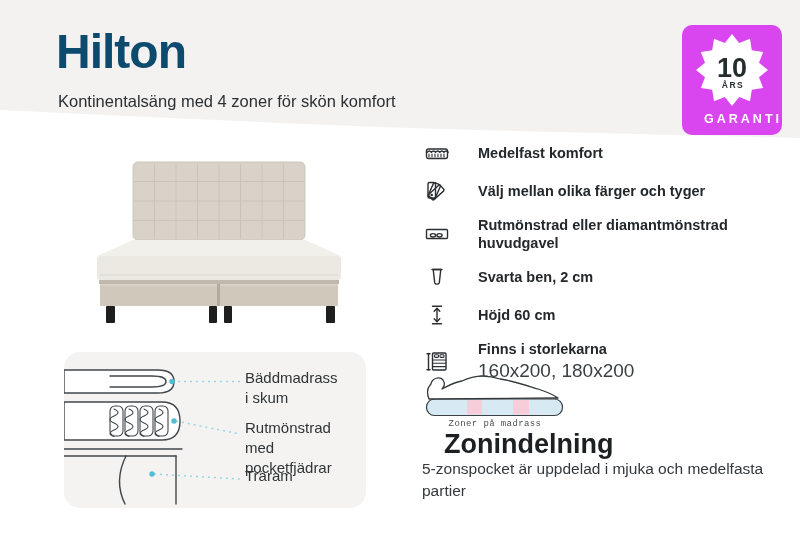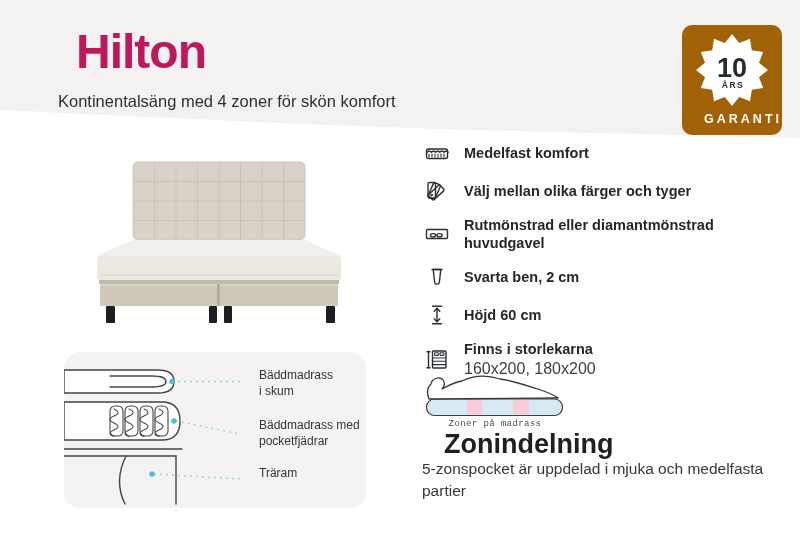--- a/index.html
+++ b/index.html
@@ -4,40 +4,40 @@
 <style>
   html,body { margin:0; padding:0; background:#ffffff; }
   .page {
     position:relative; width:800px; height:533px; overflow:hidden;
     background:#ffffff; font-family:"Liberation Sans", sans-serif;
     color:#1d2022;
   }
   
   .header-band { position:absolute; left:0; top:0; width:800px; height:108px; background:#f3f2f0; }
   .header-wave { position:absolute; left:0; top:108px; width:800px; height:32px; display:block; }
-  .title { position:absolute; left:56px; top:24px; font-size:48px; font-weight:800; letter-spacing:-1px; color:#be185d;margin-left:20px; }
+  .title { position:absolute; left:56px; top:24px; font-size:48px; font-weight:800; letter-spacing:-1px; color:#0c4a6e; }
   .subtitle { position:absolute; left:58px; top:92px; font-size:16.5px; color:#2c3033; }
   
-  .badge { position:absolute; left:682px; top:25px; width:100px; height:110px; background:#a16207; border-radius:10px; }
+  .badge { position:absolute; left:682px; top:25px; width:100px; height:110px; background:#d946ef; border-radius:10px; }
   .badge svg { position:absolute; left:13px; top:8px; }
   .badge-garanti { position:absolute; left:0; bottom:9px; width:100%; text-align:right; color:#ffffff;
     font-size:12.5px; font-weight:700; letter-spacing:3px; }
   
   .features { position:absolute; left:424px; top:140px; width:365px; display:flex; flex-direction:column; row-gap:12px; }
-  .feature { display:flex; align-items:center; column-gap:14px; }
+  .feature { display:flex; align-items:center; column-gap:28px; }
   .ficon { width:26px; height:26px; flex:0 0 26px; display:flex; align-items:center; justify-content:center; }
   .ficon svg { stroke:#2b2f32; fill:none; stroke-width:1.4; stroke-linecap:round; stroke-linejoin:round; }
   .flabel { font-size:14.5px; font-weight:700; color:#24282b; line-height:1.25; }
-  .fsub { font-size:16px; font-weight:400; color:#3a3f42; margin-top:2px; }
+  .fsub { font-size:19px; font-weight:400; color:#3a3f42; margin-top:2px; }
   
   .bed { position:absolute; left:94px; top:156px; }
   
   .panel { position:absolute; left:64px; top:352px; width:302px; height:156px; background:#f4f3f1; border-radius:16px; }
   .panel > svg { position:absolute; left:0; top:0; }
-  .cs-label { position:absolute; font-size:12px; color:#2f3437; line-height:1.32; width:118px;margin-left:14px; }
+  .cs-label { position:absolute; font-size:15px; color:#2f3437; line-height:1.32; width:118px; }
   .cs-l1 { left:181px; top:16px; }
   .cs-l2 { left:181px; top:66px; }
   .cs-l3 { left:181px; top:114px; }
   
   .zone-fig { position:absolute; left:424px; top:362px; }
   .zone-caption { position:absolute; left:424px; top:419px; width:142px; text-align:center; font-size:9px; color:#4a4f52; letter-spacing:0.4px;font-family:Liberation Mono, monospace; }
   .zone-heading { position:absolute; left:424px; top:429px; font-size:27px; font-weight:700; color:#1d2022;margin-left:20px; }
   .zone-body { position:absolute; left:422px; top:458px; width:350px; font-size:15.5px; color:#33383c; line-height:1.42; }
 </style>
 </head>
@@ -200,21 +200,21 @@
         <circle cx="108" cy="29.5" r="2.7"></circle>
         <circle cx="110" cy="69" r="2.7"></circle>
         <circle cx="88" cy="122" r="2.7"></circle>
       </g>
     </svg>
     <div class="cs-label cs-l1">
       <div>Bäddmadrass</div>
       <div>i skum</div>
     </div>
     <div class="cs-label cs-l2">
-      <div>Bäddmadrass med</div>
+      <div>Rutmönstrad med</div>
       <div>pocketfjädrar</div>
     </div>
     <div class="cs-label cs-l3">
       <div>Träram</div>
     </div>
   </div>
 
   <svg class="zone-fig" width="142" height="56" viewBox="0 0 142 56">
     <rect x="2.5" y="37" width="136" height="16.5" rx="8" fill="#d7eaf4" stroke="#3b4144" stroke-width="1.2"></rect>
     <rect x="43" y="38" width="15" height="14.5" fill="#f8cdda"></rect>

